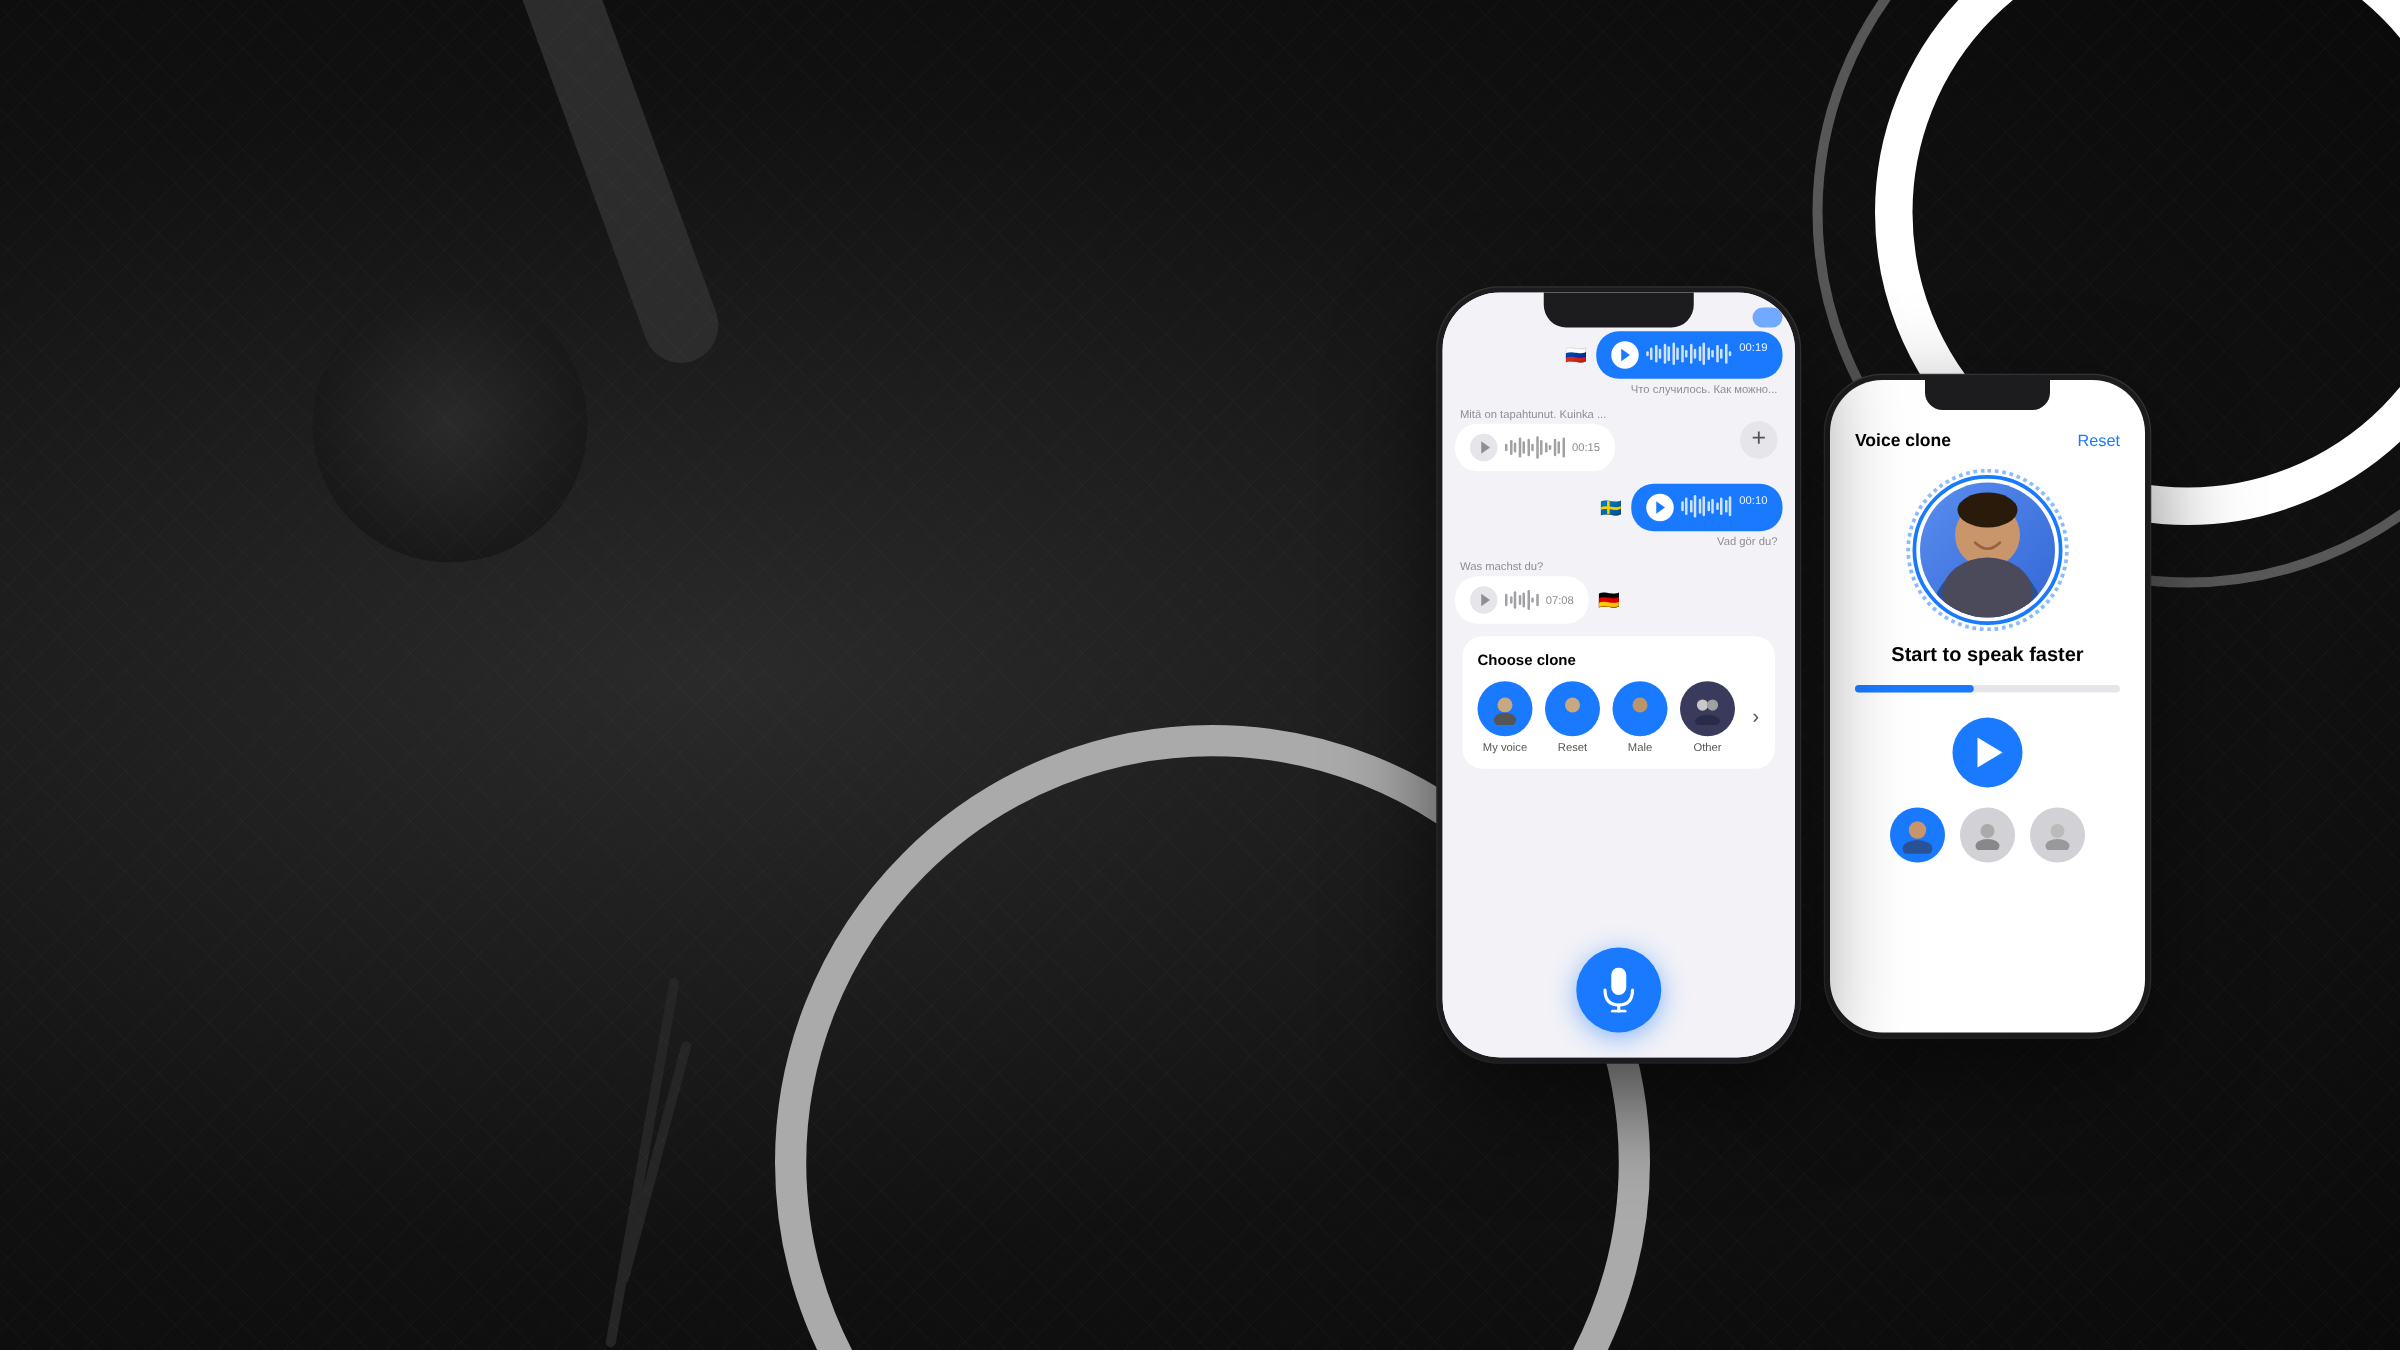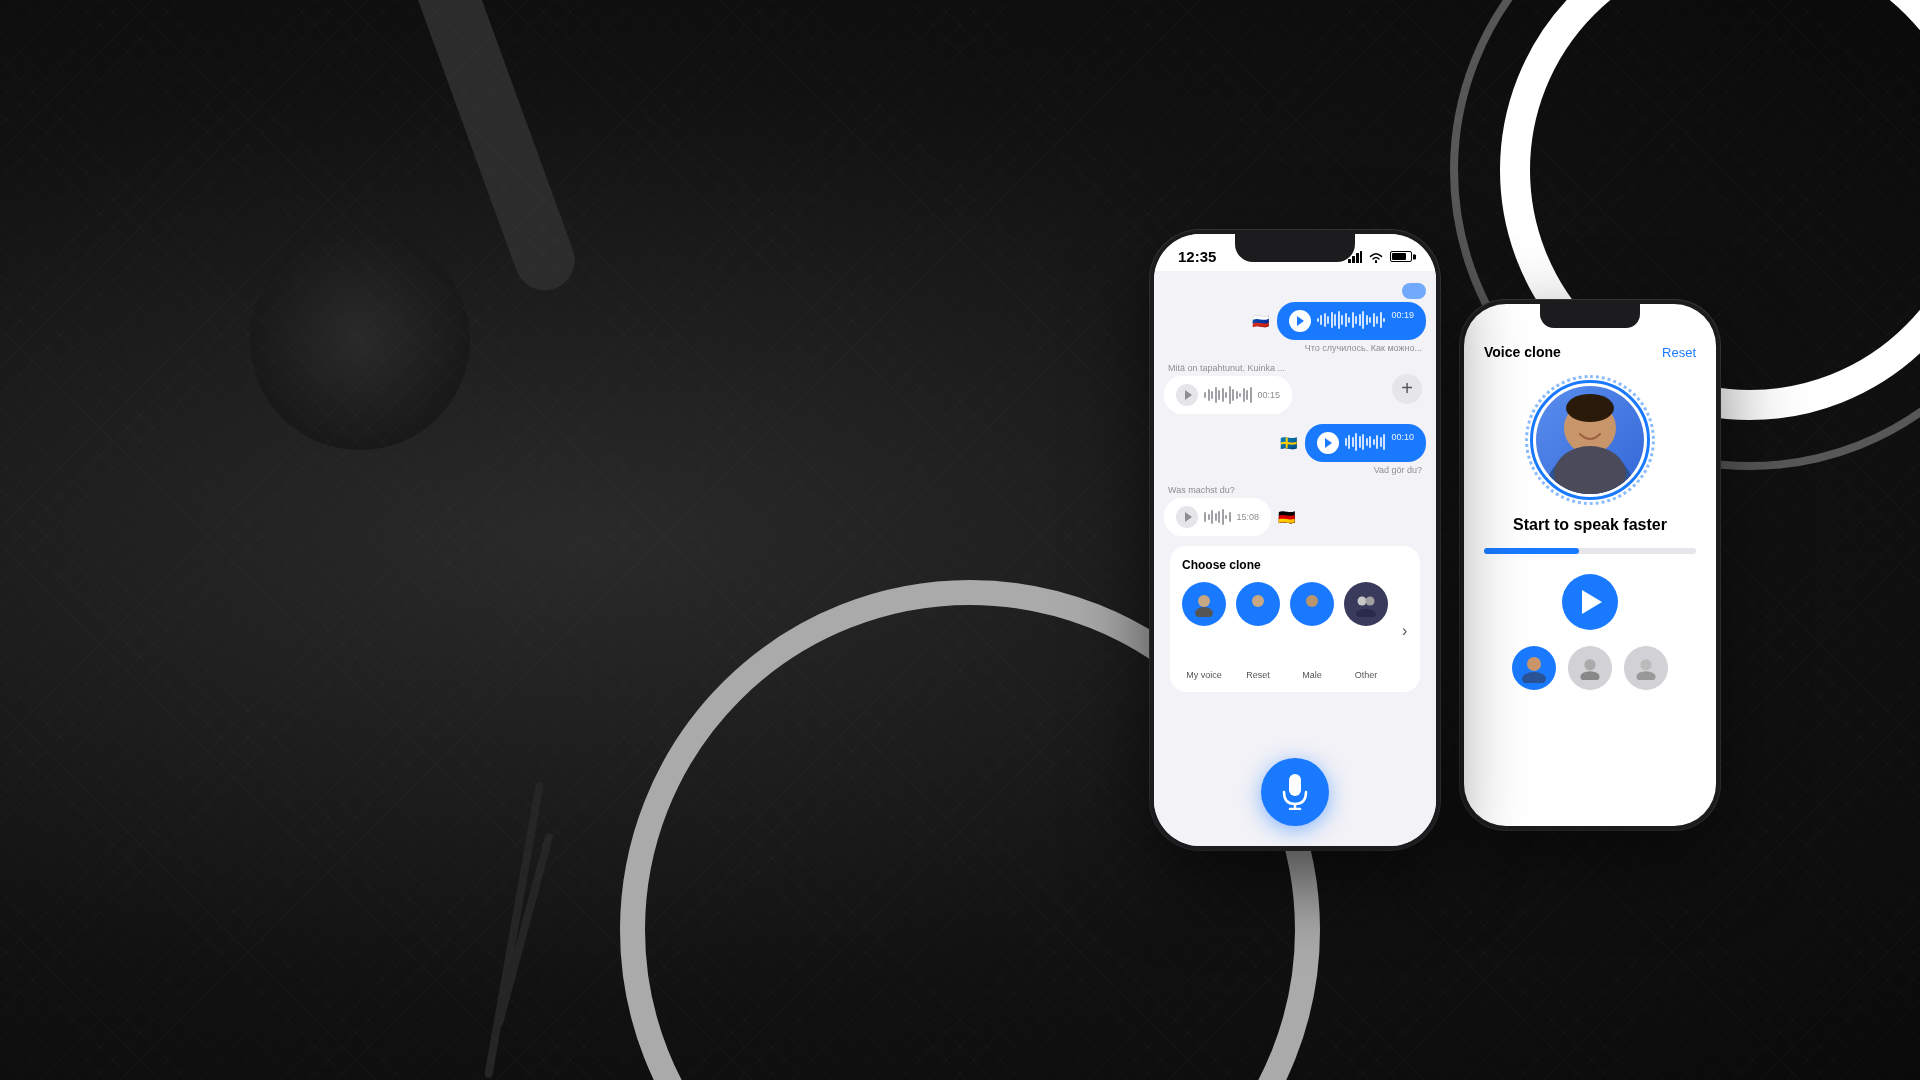--- a/index.html
+++ b/index.html
@@ -318,21 +318,20 @@
     .voice-avatar {
       width: 44px; height: 44px;
       border-radius: 50%;
       background: #1a7AFF;
       display: flex; align-items: center; justify-content: center;
       overflow: hidden;
     }
     .voice-label {
       font-size: 9px;
       color: #555;
-      margin-top: 40px;
     }
     .voice-chevron {
       display: flex; align-items: center; justify-content: center;
       color: #555; font-size: 16px; align-self: center; margin-left: 4px;
     }
 
     
     .mic-area {
       display: flex;
       justify-content: center;
@@ -556,39 +555,20 @@
 <div class="white-arc"></div>
 <div class="white-arc2"></div>
 <div class="gray-arc"></div>
 
 <div class="phones-container">
 
   <div class="phone1">
     <div class="notch"></div>
     <div class="phone1-inner">
 
-      <div class="status-bar">
-        <span class="status-time">12:35</span>
-        <div class="status-icons">
-          <svg width="14" height="12" viewBox="0 0 14 12">
-            <rect x="0" y="8" width="3" height="4" fill="#000" rx="0.5"></rect>
-            <rect x="4" y="5" width="3" height="7" fill="#000" rx="0.5"></rect>
-            <rect x="8" y="2" width="3" height="10" fill="#000" rx="0.5"></rect>
-            <rect x="12" y="0" width="2" height="12" fill="#000" rx="0.5"></rect>
-          </svg>
-          <svg width="16" height="12" viewBox="0 0 16 12">
-            <path d="M8 10 L8 12" stroke="#000" stroke-width="2" stroke-linecap="round"></path>
-            <path d="M5 8 Q8 5 11 8" stroke="#000" stroke-width="1.5" fill="none" stroke-linecap="round"></path>
-            <path d="M2.5 5.5 Q8 0 13.5 5.5" stroke="#000" stroke-width="1.5" fill="none" stroke-linecap="round"></path>
-          </svg>
-          <div class="battery-icon">
-            <div class="battery-fill"></div>
-          </div>
-        </div>
-      </div>
 
 
       <div class="chat-area">
 
         <div class="msg-row right">
           <div class="bubble-blue" style="opacity:0.6;">
             
           </div>
           <div style="display:flex;align-items:center;gap:4px;">
             <div class="flag-circle">🇷🇺</div>
@@ -691,21 +671,21 @@
               <div class="waveform-gray">
                 <div class="wave-bar-gray" style="height:10px"></div>
                 <div class="wave-bar-gray" style="height:6px"></div>
                 <div class="wave-bar-gray" style="height:14px"></div>
                 <div class="wave-bar-gray" style="height:8px"></div>
                 <div class="wave-bar-gray" style="height:12px"></div>
                 <div class="wave-bar-gray" style="height:16px"></div>
                 <div class="wave-bar-gray" style="height:4px"></div>
                 <div class="wave-bar-gray" style="height:10px"></div>
               </div>
-              <span class="duration-gray">15:08</span>
+              <span class="duration-gray">07:08</span>
             </div>
             <div class="flag-circle">🇩🇪</div>
           </div>
         </div>
 
         <div class="choose-voice">
           <div class="choose-voice-title">Choose clone</div>
           <div class="voice-options">
 
             <div class="voice-opt">

